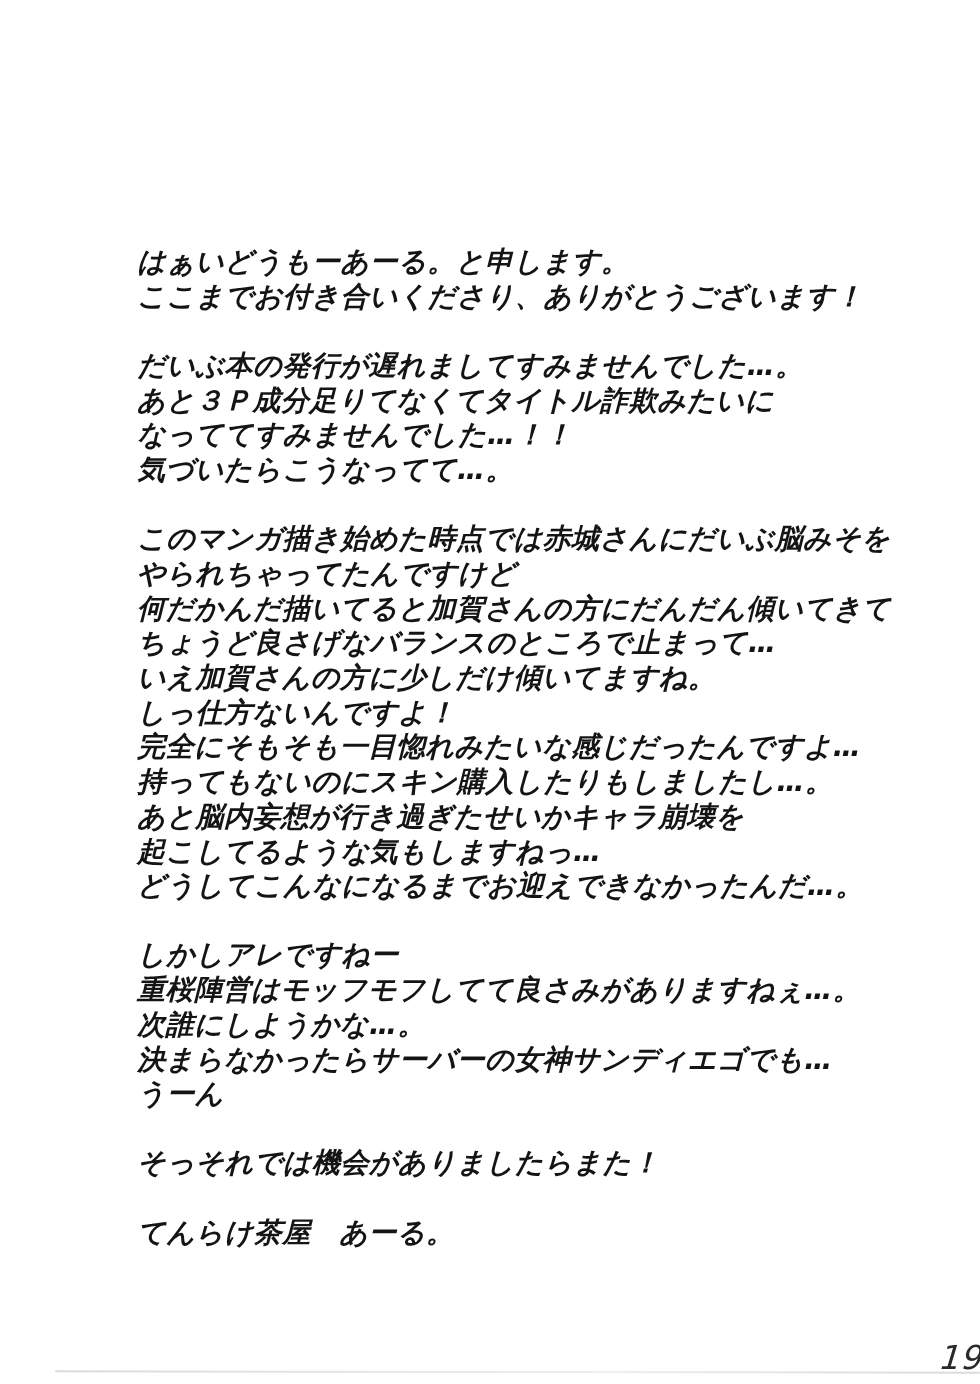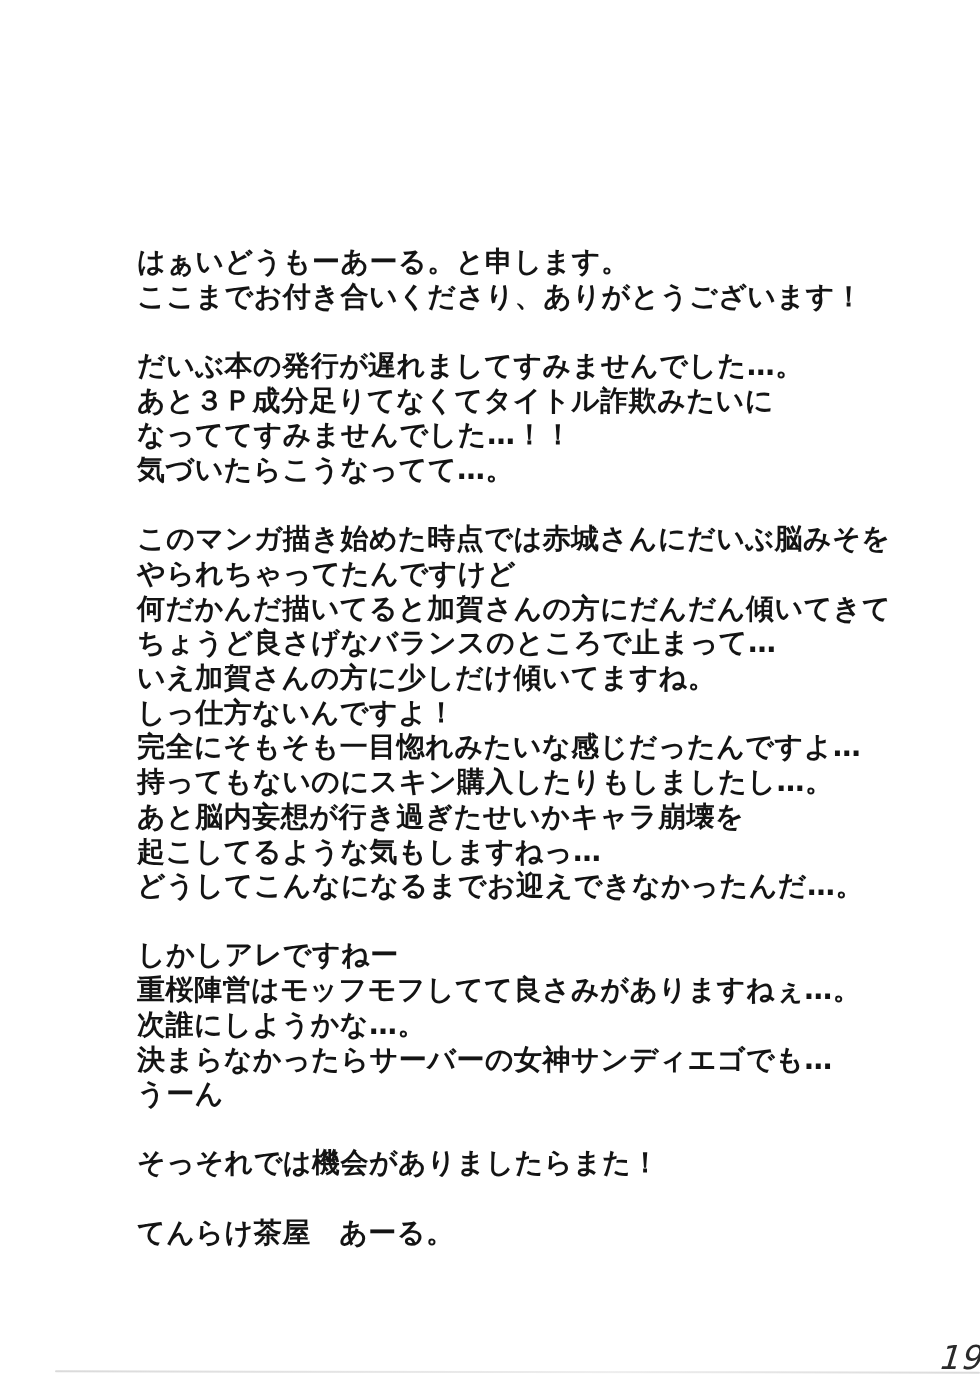--- a/index.html
+++ b/index.html
@@ -26,20 +26,21 @@
     width: 760px;
     color: #141414;
     font-size: 28px;
     font-weight: 700;
     line-height: 34.7px;
     letter-spacing: 0.5px;
     white-space: pre;
   }
   .para {
     margin: 0 0 34.5px 0;
+    font-style: italic;
   }
   .line {
     min-height: 34.7px;
   }
   .page-number {
     position: absolute;
     left: 941px;
     top: 1338px;
     width: 36px;
     color: #2a2a2a;

